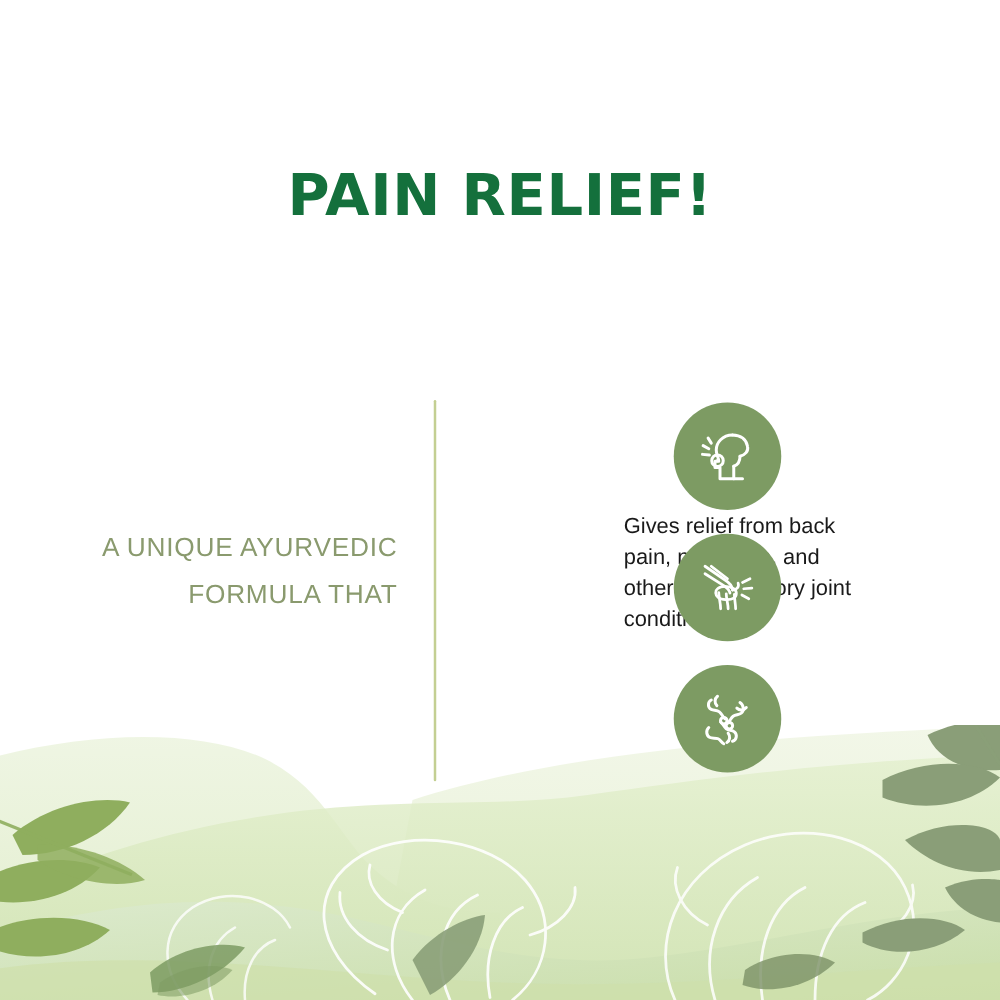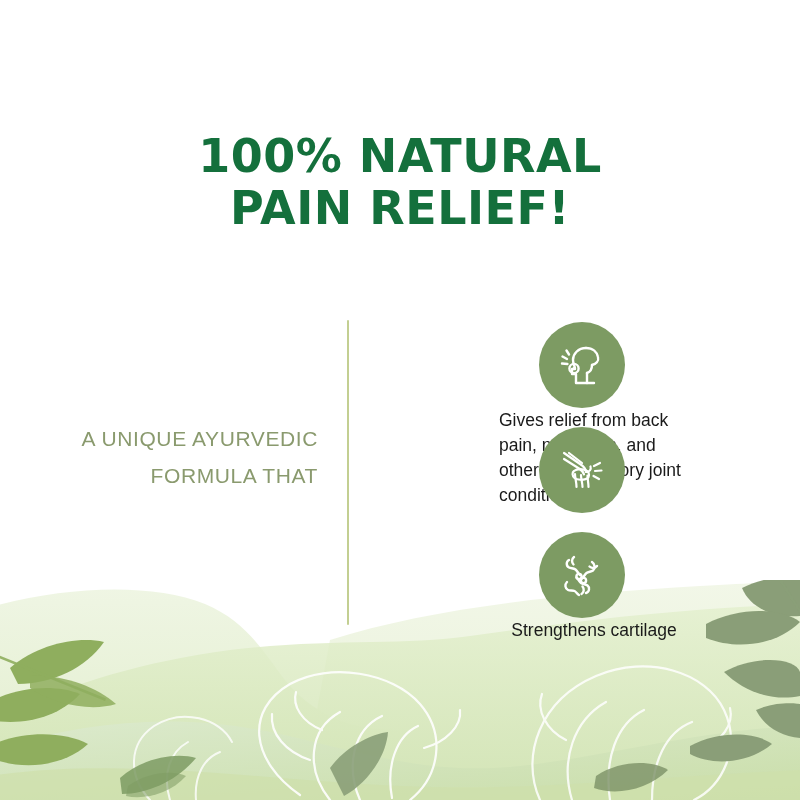--- a/index.html
+++ b/index.html
@@ -194,21 +194,20 @@
         <path d="M330,188 C346,166 372,154 388,152 C386,178 366,204 344,216 Z"></path>
       </g>
       <g fill="#7d9b63" opacity="0.55">
         <path d="M128,206 C148,192 172,190 186,196 C170,214 144,220 126,216 Z"></path>
       </g>
     </g>
   </svg>
 </div>
 
 <div class="headline">
-  <span class="line">100% Natural</span>
   <span class="line">Pain Relief!</span>
 </div>
 
 <div class="content">
 
   <div class="lead">A unique ayurvedic formula that</div>
 
   <div class="divider"></div>
 
   <div class="benefits">
@@ -257,17 +256,16 @@
           <path d="M25.5 45 C28 43.5 28.5 40 26.5 37.5"></path>
           <path d="M36 13 C39 15 39.5 19.5 37 21.5 C35 23 32.5 22.5 30.5 24
                    C28.5 25.5 28 28 26 29.5"></path>
           <path d="M41 17 C39 19.5 35.5 19.5 33.5 17.5"></path>
           <path d="M11 33 C8.5 35.5 9 39.5 12 41 C14 42 16.5 41 18.5 42
                    C20.5 43 21 45 23 46"></path>
           <circle cx="23" cy="27.5" r="2.6"></circle>
           <circle cx="27.5" cy="31.5" r="2.6"></circle>
         </svg>
       </span>
-      <span class="btext">Strengthens cartilage</span>
     </div>
 
   </div>
 </div>
 
 </body></html>

